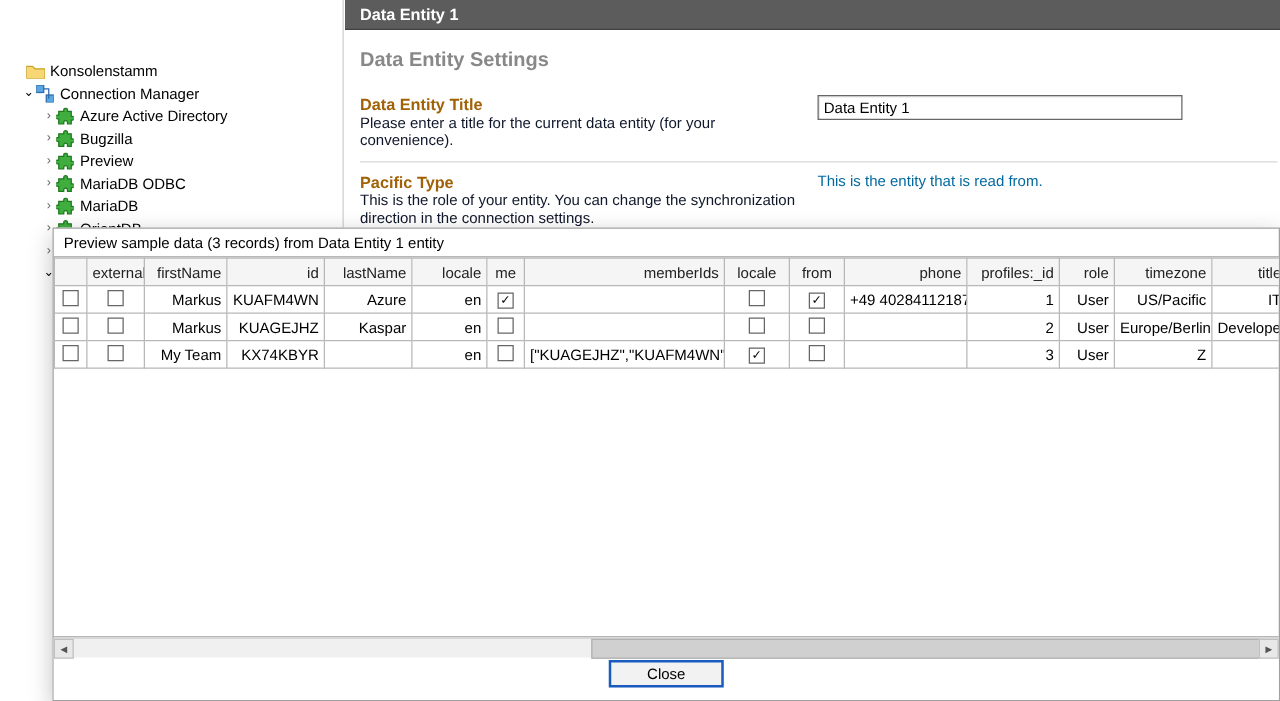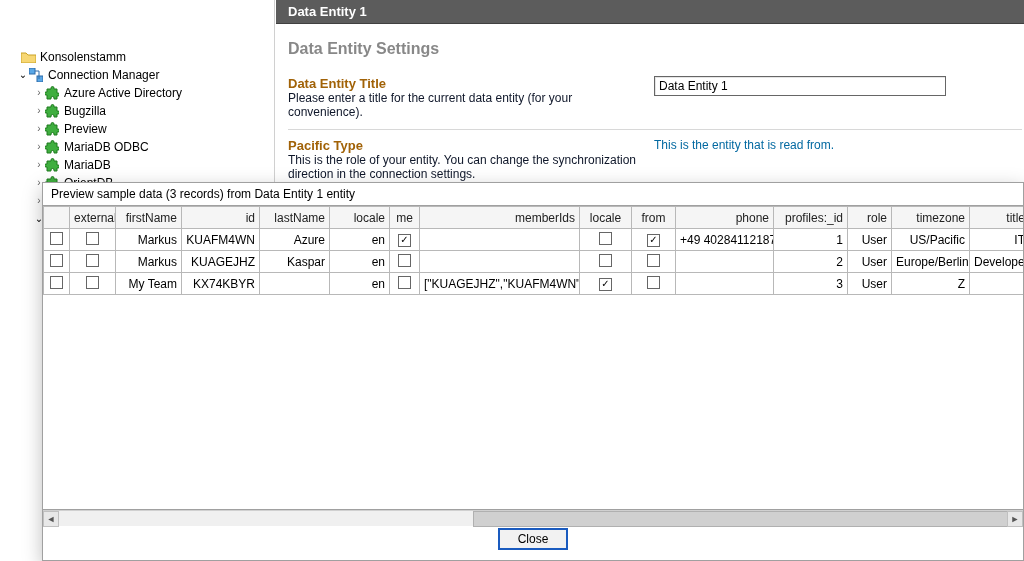--- a/index.html
+++ b/index.html
@@ -185,21 +185,21 @@
   }
   .dialog-footer {
     height: 34px;
     display:flex;
     justify-content:center;
     align-items:flex-start;
     padding-top:2px;
     background:#fff;
   }
   .close-btn {
-    width: 70px; height:22px;
+    width: 92px; height:22px;
     border: 2px solid #1a5bbf;
     background:#f2f2f2;
     font-size:12px;
   }
 </style>
 </head>
 <body>
 
 <div class="sidebar">
   <div class="tree-row tree-indent-1">

